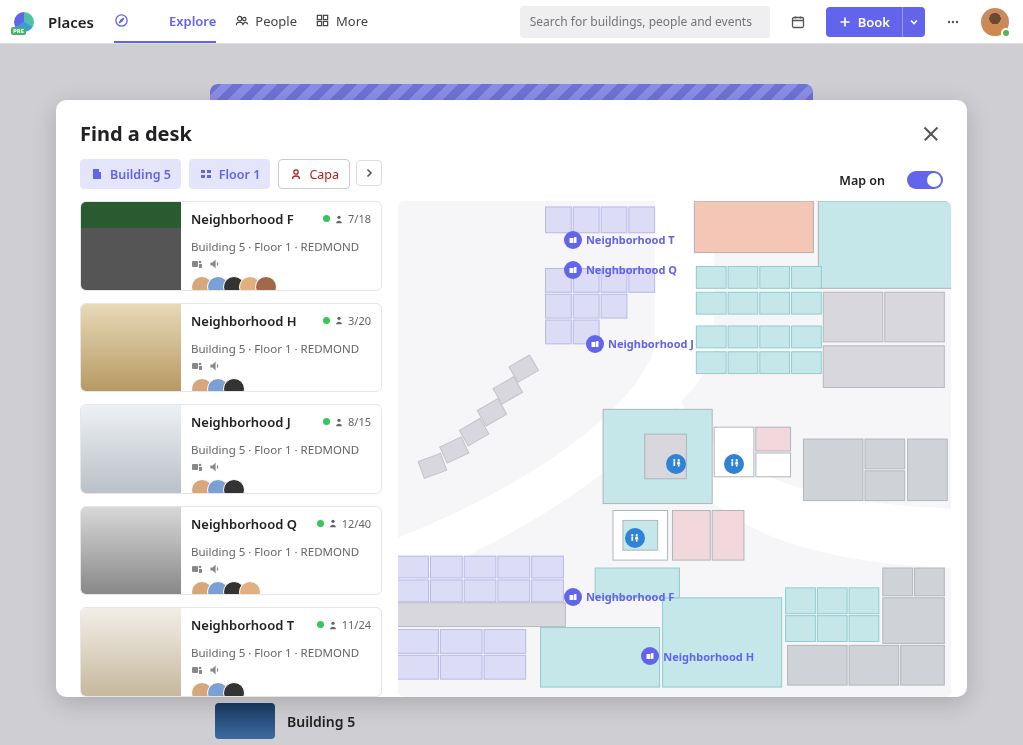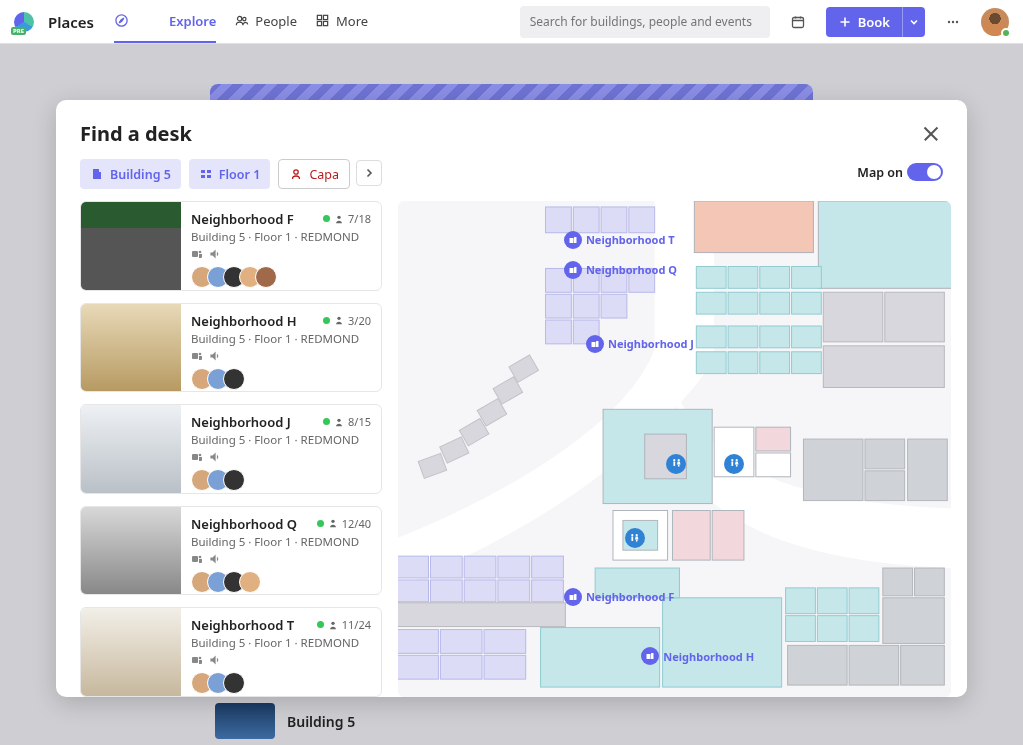--- a/index.html
+++ b/index.html
@@ -54,34 +54,34 @@
   .close-x::before{transform:rotate(45deg);} .close-x::after{transform:rotate(-45deg);}
 
   .filters{display:flex;align-items:center;gap:8px;padding:0 24px 12px 24px;position:relative;}
   .chip{height:30px;display:flex;align-items:center;gap:6px;padding:0 10px;border-radius:4px;font-size:12.5px;cursor:pointer;}
   .chip svg{width:14px;height:14px;}
   .chip.purple{background:var(--purple-light);color:var(--purple);font-weight:600;}
   .chip.outline{border:1px solid #ccc;color:#b91c1c;background:#fff;}
   .filters-scroll{margin-left:auto;width:26px;height:26px;border:1px solid #ddd;border-radius:4px;display:flex;align-items:center;justify-content:center;cursor:pointer;color:#555;position:absolute;left:300px;top:1px;background:#fff;z-index:3;}
   .filters-clip{width:240px;overflow:hidden;display:flex;gap:8px;}
   .filters-clip-inner{display:flex;gap:8px;flex-shrink:0;}
-  .map-toggle-wrap{position:absolute;right:24px;top:4px;display:flex;align-items:center;gap:4px;}
+  .map-toggle-wrap{position:absolute;right:24px;top:12px;display:flex;align-items:center;gap:22px;}
   .map-toggle-wrap span{font-size:12.5px;font-weight:600;}
   .switch{width:36px;height:18px;border-radius:9px;background:var(--purple);position:relative;cursor:pointer;}
   .switch::after{content:"";width:14px;height:14px;border-radius:50%;background:#fff;position:absolute;right:2px;top:2px;}
 
   .modal-body{flex:1;display:flex;gap:16px;padding:0 16px 0 24px;overflow:hidden;}
 
   
   .results{width:302px;flex-shrink:0;overflow-y:hidden;display:flex;flex-direction:column;gap:12px;}
   .card{border:1px solid #e6e6e6;border-radius:6px;height:100px;display:flex;overflow:hidden;cursor:pointer;}
   .thumb{width:100px;height:100%;flex-shrink:0;background:#bbb;}
   .card-body{flex:1;padding:8px 10px 6px 10px;position:relative;}
   .card-title{font-size:13px;font-weight:600;}
-  .card-sub{font-size:11.5px;color:var(--gray-text);margin-top:1px;}
+  .card-sub{font-size:11.5px;color:var(--gray-text);margin-top:11px;}
   .feat-row{margin-top:4px;display:flex;gap:6px;color:#888;}
   .feat-row svg{width:12px;height:12px;}
   .avatars{display:flex;margin-top:6px;}
   .avatars .face{width:22px;height:22px;border-radius:50%;border:1.5px solid #fff;margin-left:-6px;}
   .avatars .face:first-child{margin-left:0;}
   .cap{position:absolute;top:9px;right:10px;font-size:11px;color:#666;display:flex;align-items:center;gap:4px;}
   .cap .dot{width:7px;height:7px;border-radius:50%;background:var(--green);}
 
   
   .map-panel{flex:1;border-radius:6px;background:#fafafa;position:relative;overflow:hidden;}

